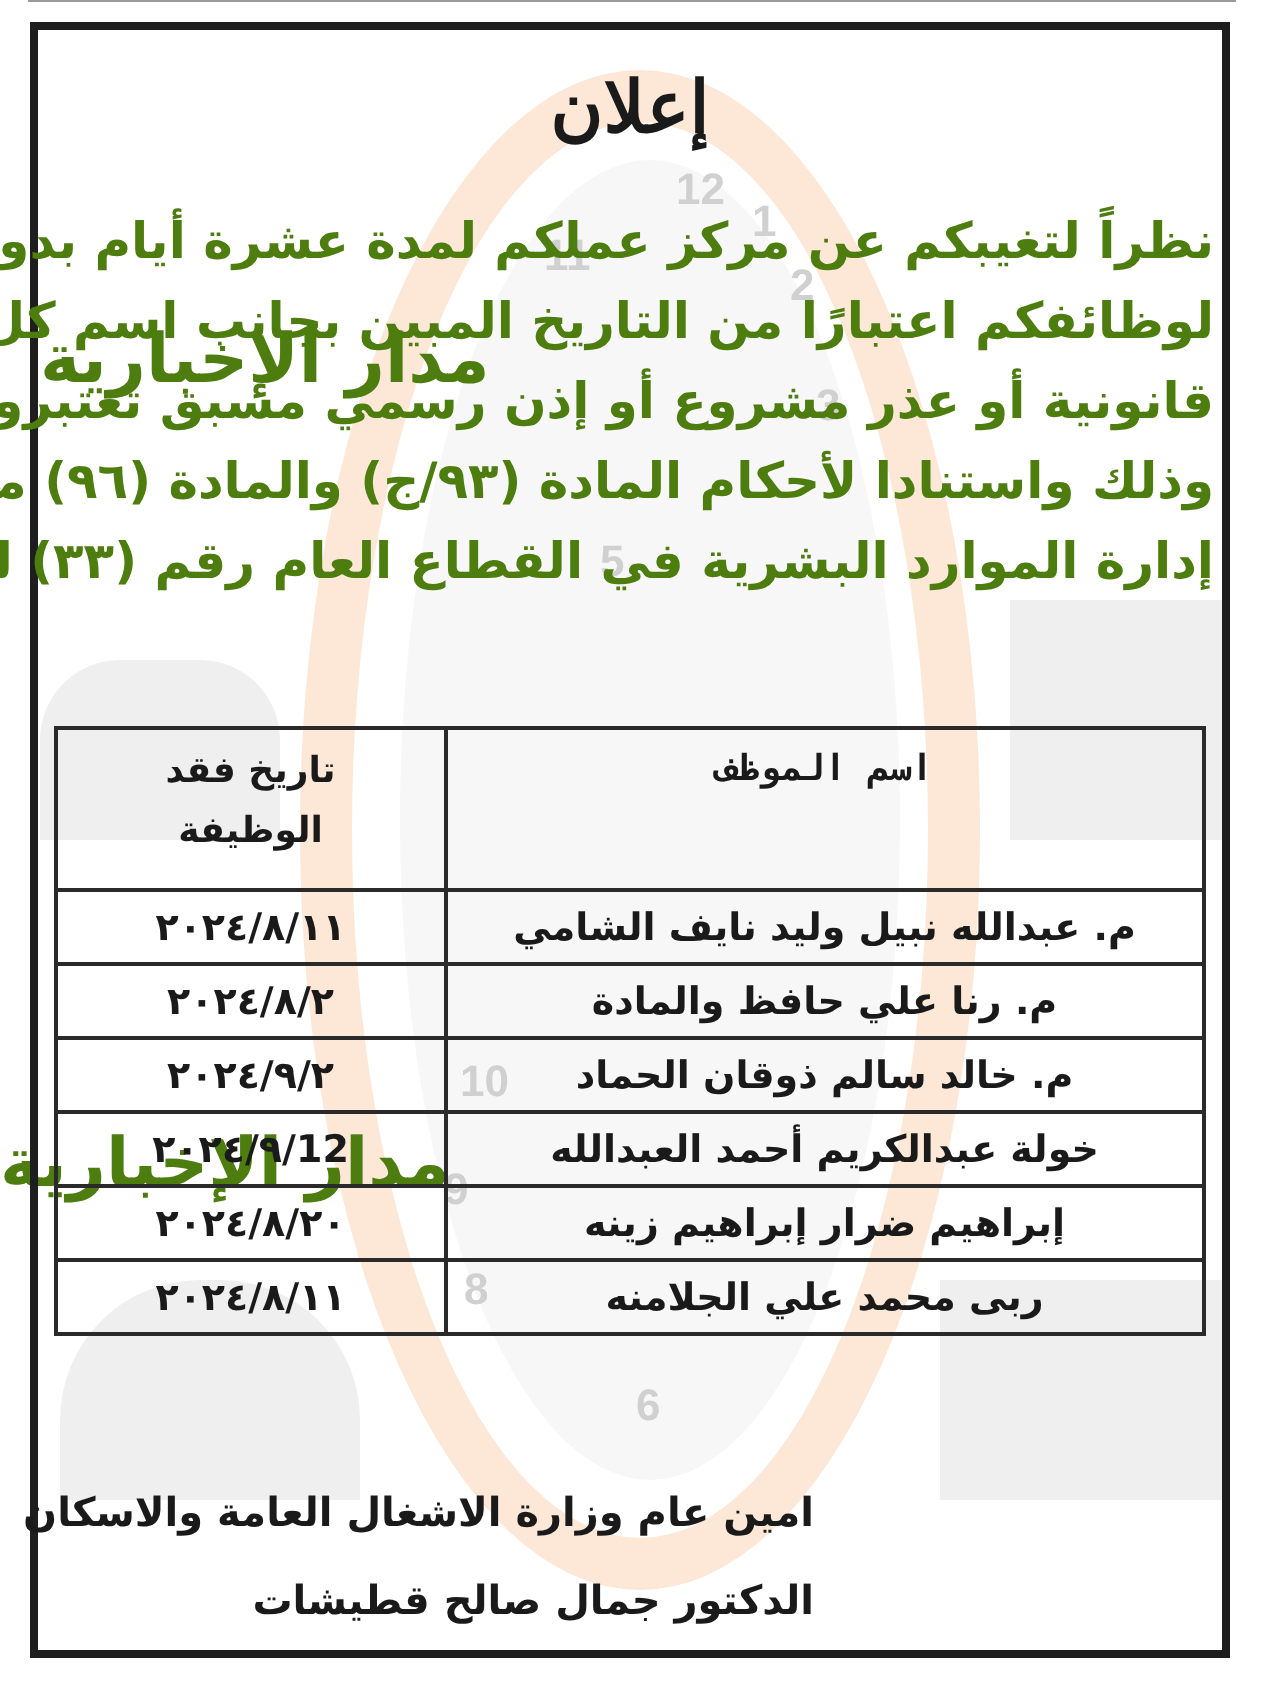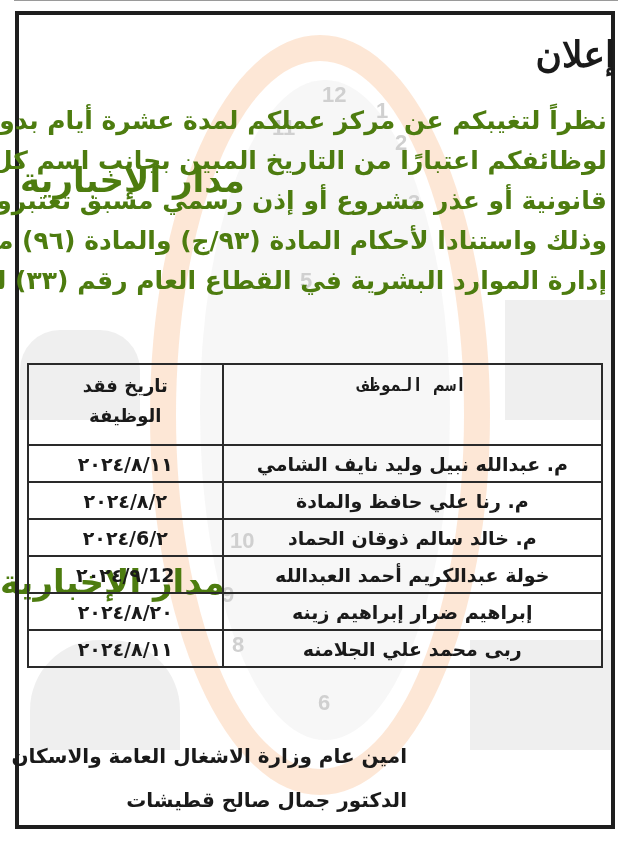--- a/index.html
+++ b/index.html
@@ -21,21 +21,21 @@
     .wm-clock {
       position: absolute; left: 200px; top: 80px; width: 250px; height: 660px;
       border-radius: 50%; background: #f4f4f4; opacity: 0.7;
     }
     .wm-block { background: #e9e9e9; opacity: 0.75; }
     .wm-num { color: #d0d0d0; font-family: "Liberation Sans", sans-serif; font-size: 22px; font-weight: bold; }
     .wm-word { color: #4d7c0f; font-family: "DejaVu Sans", sans-serif; font-weight: bold; font-size: 34px; }
 
     .content { position: absolute; left: 15px; top: 11px; width: 600px; height: 818px; direction: rtl; }
     .title {
-      position: absolute; top: 22px; left: 0; width: 600px; 
+      position: absolute; top: 22px; left: 0; width: 600px; text-align: center;
       font-family: "DejaVu Serif", serif; font-weight: bold; font-size: 36px; color: #1a1a1a;
     }
     .para { position: absolute; right: 8px; top: 90px; width: 586px; }
     .para-line {
       height: 40px; line-height: 40px; font-size: 25px; font-weight: bold; color: #4d7c0f;
       white-space: nowrap; text-align: justify; text-align-last: justify;
     }
     .para-line.last { text-align-last: right; }
 
     table.emp {
@@ -59,21 +59,21 @@
 
 <div class="top-rule"></div>
 
 <div class="wm" style="left:0;top:0;width:632px;height:848px;">
   <div class="wm-block" style="position:absolute;left:20px;top:330px;width:120px;height:90px;border-radius:40px 40px 0 0;"></div>
   <div class="wm-block" style="position:absolute;left:505px;top:300px;width:110px;height:120px;"></div>
   <div class="wm-block" style="position:absolute;left:30px;top:640px;width:150px;height:110px;border-radius:70px 70px 0 0;"></div>
   <div class="wm-block" style="position:absolute;left:470px;top:640px;width:145px;height:110px;"></div>
   <div class="wm-ring"></div>
   <div class="wm-clock"></div>
-  <span class="wm-num" style="position:absolute;left:322px;top:82px;">12</span>
+  <span class="wm-num" style="position:absolute;left:338px;top:82px;">12</span>
   <span class="wm-num" style="position:absolute;left:272px;top:115px;">11</span>
   <span class="wm-num" style="position:absolute;left:376px;top:98px;">1</span>
   <span class="wm-num" style="position:absolute;left:230px;top:528px;">10</span>
   <span class="wm-num" style="position:absolute;left:395px;top:130px;">2</span>
   <span class="wm-num" style="position:absolute;left:222px;top:582px;">9</span>
   <span class="wm-num" style="position:absolute;left:408px;top:190px;">3</span>
   <span class="wm-num" style="position:absolute;left:232px;top:632px;">8</span>
   <span class="wm-num" style="position:absolute;left:300px;top:268px;">5</span>
   <span class="wm-num" style="position:absolute;left:318px;top:690px;">6</span>
   <span class="wm-word" style="position:absolute;left:20px;top:160px;direction:rtl;">مدار الإخبارية</span>
@@ -107,21 +107,21 @@
       <tr>
         <td>م. عبدالله نبيل وليد نايف الشامي</td>
         <td class="date">٢٠٢٤/٨/١١</td>
       </tr>
       <tr>
         <td>م. رنا علي حافظ والمادة</td>
         <td class="date">٢٠٢٤/٨/٢</td>
       </tr>
       <tr>
         <td>م. خالد سالم ذوقان الحماد</td>
-        <td class="date">٢٠٢٤/6/٢</td>
+        <td class="date">٢٠٢٤/٩/٢</td>
       </tr>
       <tr>
         <td>خولة عبدالكريم أحمد العبدالله</td>
         <td class="date">٢٠٢٤/٩/12</td>
       </tr>
       <tr>
         <td>إبراهيم ضرار إبراهيم زينه</td>
         <td class="date">٢٠٢٤/٨/٢٠</td>
       </tr>
       <tr>

